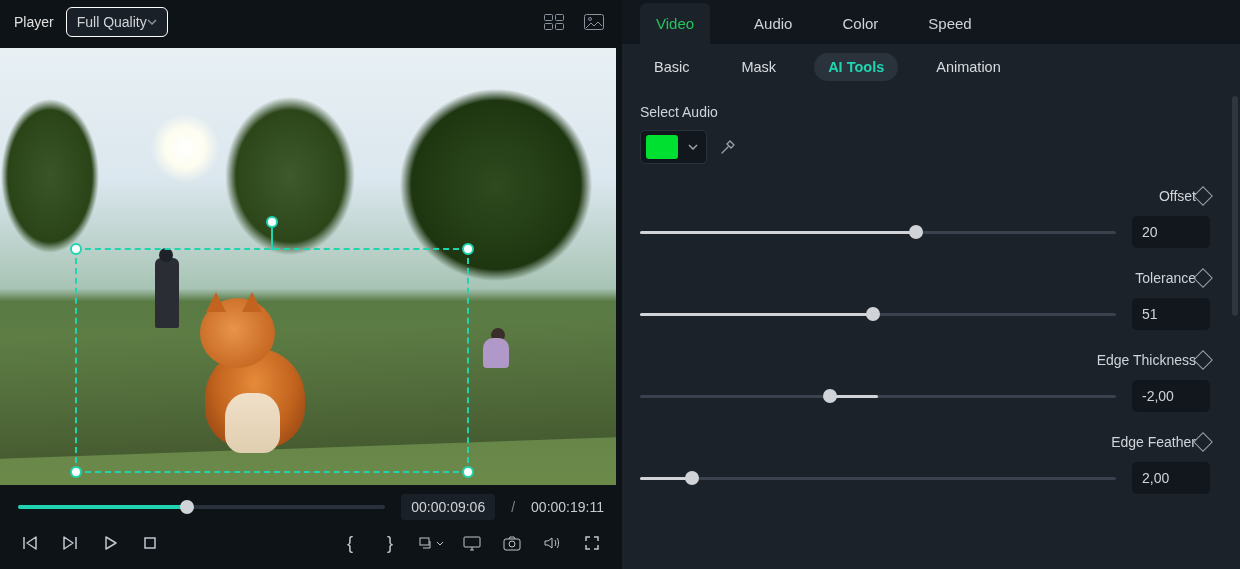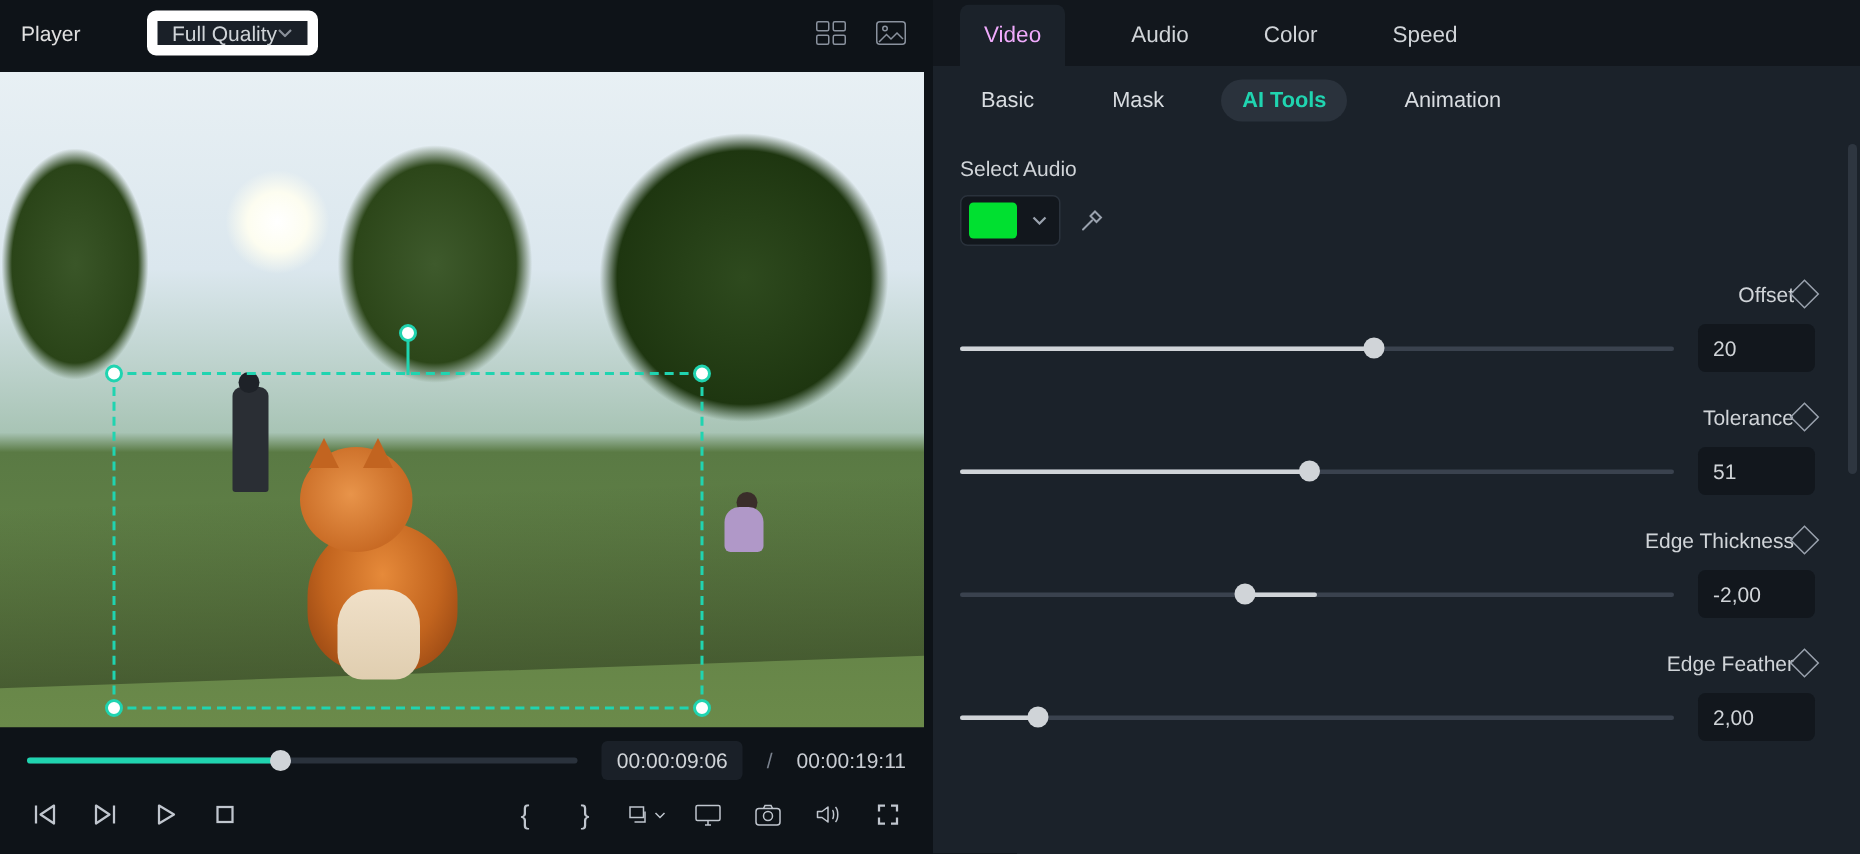--- a/index.html
+++ b/index.html
@@ -25,29 +25,28 @@
 .player-header {
   height: 44px;
   display: flex;
   align-items: center;
   padding: 0 14px;
   gap: 12px;
 }
 .player-label { color: #e0e0e0; font-size: 14px; }
 .quality-dropdown {
   background: #1a2028;
-  border: 7px solid #ffffff;
+  border: 1px solid #ffffff;
   border-radius: 6px;
   height: 30px;
   padding: 0 10px;
   display: flex;
   align-items: center;
   color: #d0d4d8;
   cursor: pointer;
-  margin-left: 32px;
 }
 .quality-dropdown .chev { color: #8a909a; }
 .header-spacer { flex: 1; }
 .header-icon-btn {
   width: 28px; height: 28px;
   display: flex; align-items: center; justify-content: center;
   color: #8a929e; cursor: pointer;
 }
 
 
@@ -140,21 +139,21 @@
 }
 .top-tabs {
   display:flex; align-items:flex-end; height:44px; padding:0 18px; gap:38px;
   border-bottom: none;
   background:#12171d;
 }
 .top-tab {
   padding:12px 6px 10px 6px; color:#d0d4d8; cursor:pointer; font-size:15px;
   border-bottom: 2px solid transparent;
 }
-.top-tab.active { color:#f0abfc; background:#1b222a; border-radius:6px 6px 0 0; padding-left:16px; padding-right:16px;}
+.top-tab.active { color:#22c55e; background:#1b222a; border-radius:6px 6px 0 0; padding-left:16px; padding-right:16px;}
 .sub-tabs {
   display:flex; align-items:center; height:46px; padding:0 18px; gap:24px;
   background:#1b222a;
 }
 .sub-tab {
   padding:6px 14px; color:#d8dce0; cursor:pointer; font-size:14.5px; border-radius:14px;
 }
 .sub-tab.active { background:#2a323c; color:#20d4b0;font-weight:bold; }
 
 .inspector-scroll {

